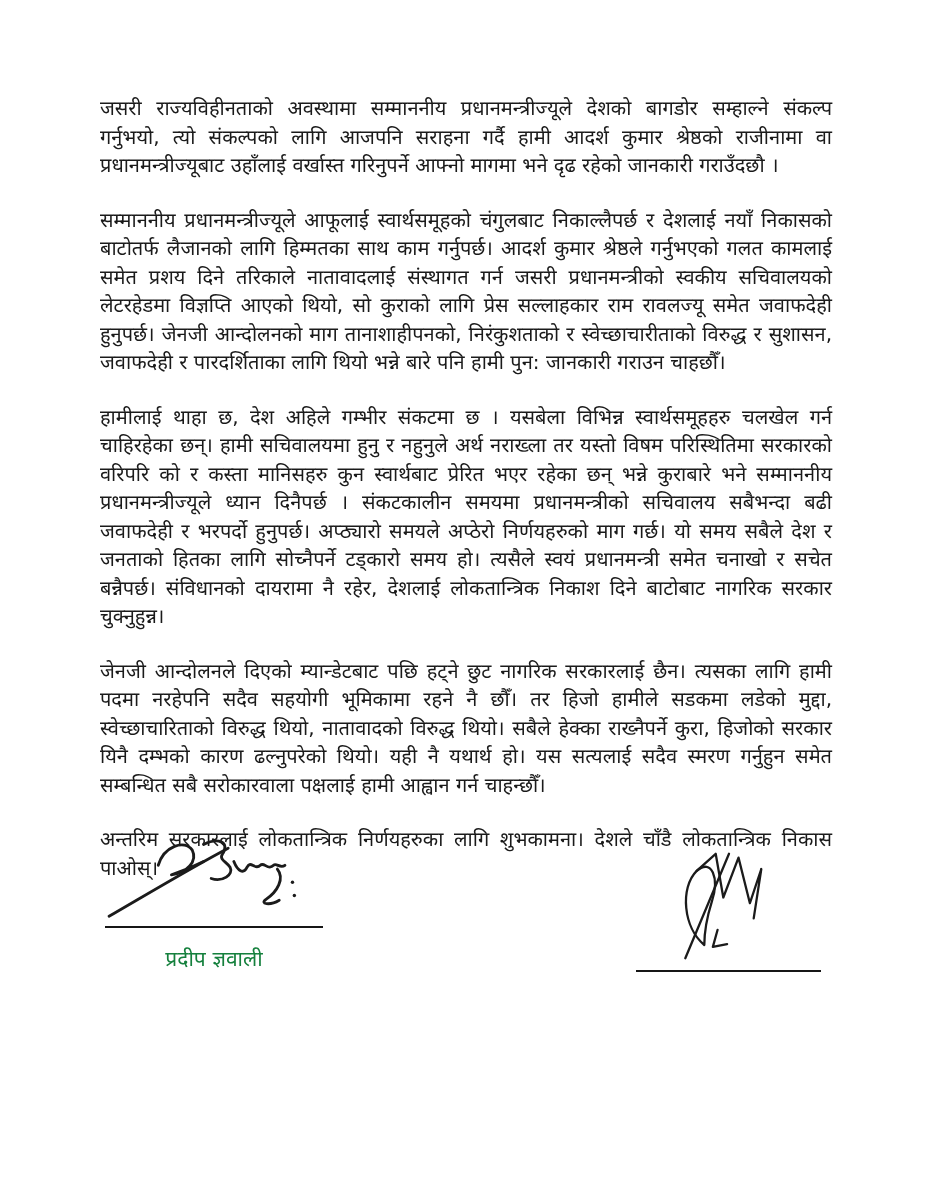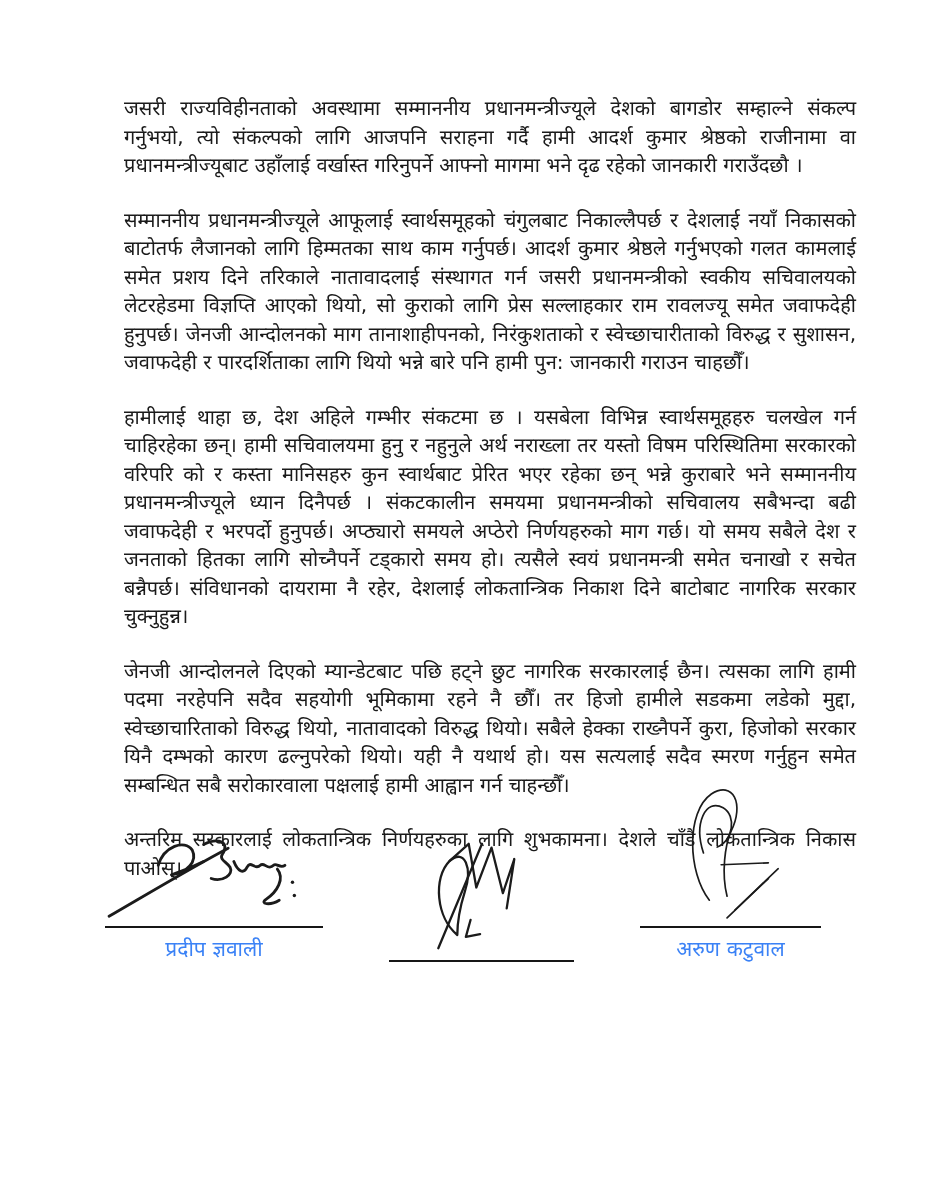--- a/index.html
+++ b/index.html
@@ -14,21 +14,20 @@
     background: #ffffff;
     font-family: "DejaVu Sans", sans-serif;
     color: #1a1a1a;
     overflow: hidden;
   }
   .content {
     position: absolute;
     left: 100px;
     top: 94px;
     width: 732px;
-    margin-left: 24px;
   }
   .para {
     margin: 0 0 26px 0;
     font-size: 20px;
     line-height: 28.5px;
     text-align: justify;
     text-justify: inter-word;
     color: #1a1a1a;
   }
   .signature-row {
@@ -52,22 +51,22 @@
   }
   .sig-art svg { display: block; }
   .sig-line {
     border-top: 2px solid #161616;
     margin-top: 4px;
     width: 100%;
   }
   .sig-name {
     text-align: center;
     font-size: 21px;
-    padding-top: 6px;
-    color: #3b82f6;
+    padding-top: 16px;
+    color: #15803d;
     white-space: nowrap;
   }
 </style>
 </head>
 <body>
 
 <div class="page">
 
   <div class="content">
     <p class="para">जसरी राज्यविहीनताको अवस्थामा सम्माननीय प्रधानमन्त्रीज्यूले देशको बागडोर सम्हाल्ने संकल्प गर्नुभयो, त्यो संकल्पको लागि आजपनि सराहना गर्दै हामी आदर्श कुमार श्रेष्ठको राजीनामा वा प्रधानमन्त्रीज्यूबाट उहाँलाई वर्खास्त गरिनुपर्ने आफ्नो मागमा भने दृढ रहेको जानकारी गराउँदछौ ।</p>
@@ -100,28 +99,15 @@
         <svg width="114" height="118" viewBox="0 0 120 120" fill="none" stroke="#1b1b1b" stroke-width="2.4" stroke-linecap="round" stroke-linejoin="round">
           <path d="M34,100 C12,82 8,40 26,22 C42,8 50,30 42,54 C37,70 34,85 34,100"></path>
           <path d="M26,22 L46,4 L54,50 L70,8 L82,56 L94,20 L86,72"></path>
           <path d="M60,4 L14,114"></path>
           <path d="M48,84 L43,102 L58,99"></path>
         </svg>
       </div>
       <div class="sig-line"></div>
     </div>
 
-    <div class="sig-col sig-col-3">
-      <div class="sig-art">
-        <svg width="118" height="140" viewBox="0 0 120 142" fill="none" stroke="#1b1b1b" stroke-width="1.7" stroke-linecap="round" stroke-linejoin="round">
-          <path d="M38,120 C16,92 14,30 40,12 C62,-2 74,22 60,50 C54,64 50,92 56,116"></path>
-          <path d="M32,72 C22,42 34,16 52,26 C66,34 62,60 46,66"></path>
-          <path d="M50,84 L98,82"></path>
-          <path d="M64,130 L108,88"></path>
-          <path d="M56,138 L98,98"></path>
-        </svg>
-      </div>
-      <div class="sig-line"></div>
-      <div class="sig-name">अरुण कटुवाल</div>
-    </div>
 
   </div>
 </div>
 
 </body></html>

